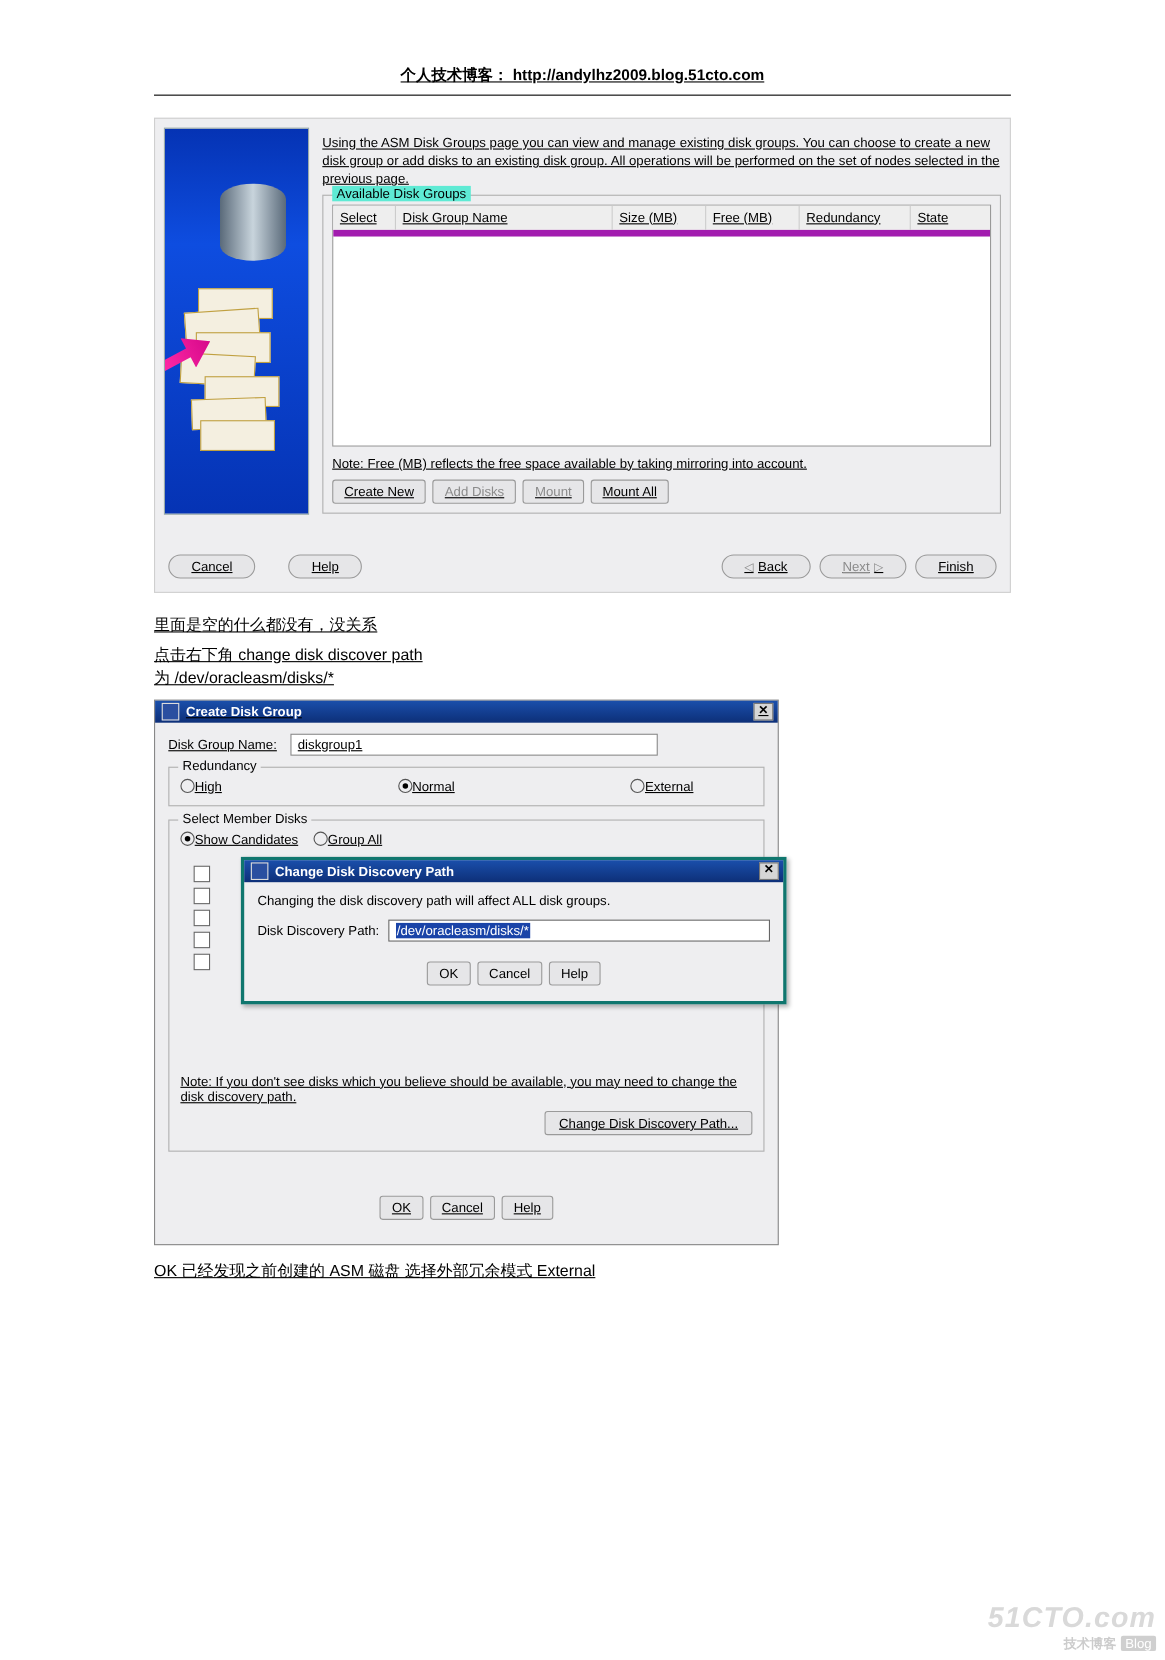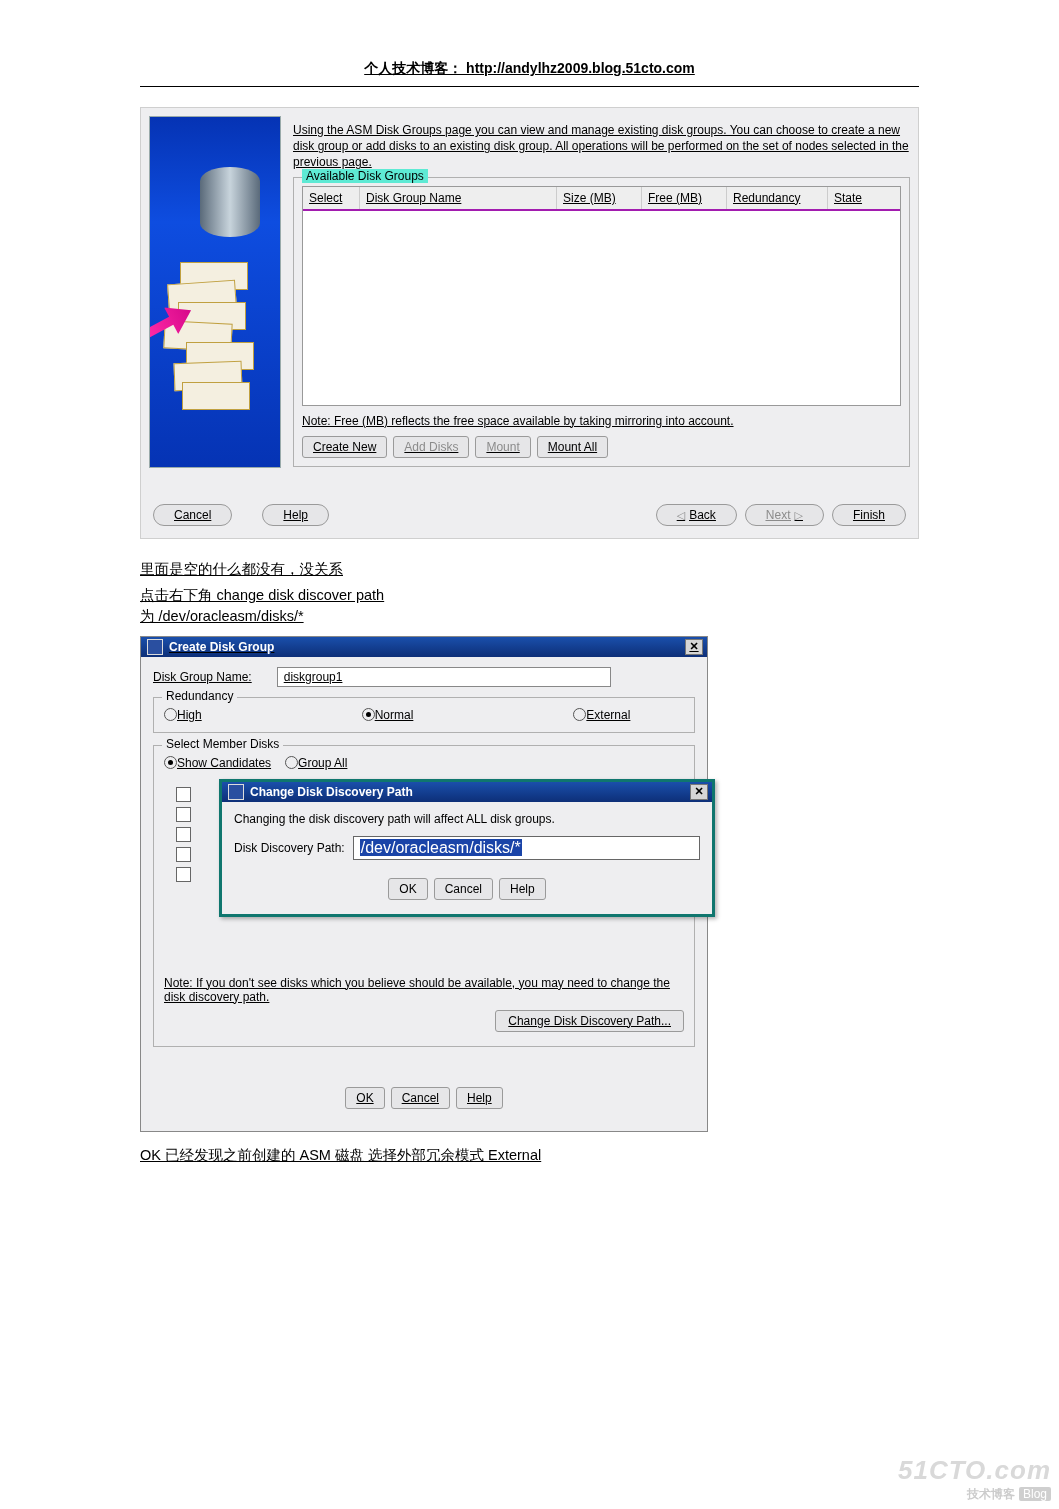--- a/index.html
+++ b/index.html
@@ -70,21 +70,21 @@
     margin-top:4px;
   }
   .grp-title { position:absolute; top:-9px; left:8px; background:#5eead4; padding:0 4px; font-size:12px; }
   .tbl {
     border: 1px solid #999;
     background: #fff;
     height: 220px;
     width: 100%;
     box-sizing: border-box;
   }
-  .tbl-head { display:flex; border-bottom:2px solid #a21caf; background:#eee; }
+  .tbl-head { display:flex; border-bottom:6px solid #a21caf; background:#eee; }
   .thcell { padding:4px 6px; font-size:12px; border-right:1px solid #ccc; }
   .c1{width:44px}.c2{flex:1}.c3{width:72px}.c4{width:72px}.c5{width:88px}.c6{width:60px;border-right:none}
   .note1 { margin:8px 0; font-size:12px; }
   .btnrow { display:flex; gap:6px; }
   .btn {
     background:#e6e6e8; border:1px solid #9a9a9a; border-radius:3px;
     padding:3px 10px; font-size:12px; color:#000;
   }
   .btn.dis { color:#8b8b8b; }
   .navrow {
@@ -116,21 +116,21 @@
   }
   .titlebar2 {
     background: linear-gradient(180deg,#1a4fab,#0d2f78);
     color:#fff; display:flex; align-items:center; justify-content:space-between;
     padding:2px 4px 2px 6px; font-size:12px; font-weight:bold;
   }
   .tb-left { display:flex; align-items:center; gap:6px; }
   .win-icon { width:14px; height:14px; background:#2a4fa0; border:1px solid #dcdcdc; }
   .x-btn { width:16px; height:14px; background:#d6d6d6; color:#000; font-weight:bold; text-align:center; line-height:13px; border:1px solid #777; font-size:11px; }
   .dlg-body { padding:10px 12px 10px 12px; }
-  .fld-row { display:flex; align-items:center; gap:25px; margin-bottom:10px; }
+  .fld-row { display:flex; align-items:center; gap:12px; margin-bottom:10px; }
   .txt-in { border:1px solid #888; background:#fff; padding:2px 6px; font-size:12px; flex:0 0 320px; }
   .fs {
     border:1px solid #b0b0b0; padding:10px 10px; position:relative; margin-bottom:12px;
   }
   .fs-title { position:absolute; top:-9px; left:8px; background:#eeeef0; padding:0 4px; }
   .radio-row { display:flex; gap:160px; }
   .radio { display:flex; align-items:center; gap:0; }
   .rad-dot { width:11px; height:11px; border:1px solid #555; border-radius:50%; display:inline-flex; align-items:center; justify-content:center; }
   .rad-dot.sel::after { content:''; width:5px; height:5px; background:#000; border-radius:50%; }
 
@@ -139,21 +139,21 @@
   .chk { width:13px; height:13px; border:1px solid #666; background:#fff; margin:5px 0 5px 12px; }
   .mb-row { font-size:11.5px; color:#222; margin-left:10px; }
 
   .modal {
     position:absolute; top:3px; left:28px; width:490px;
     border:3px solid #0f766e; background:#eeeef0; box-shadow:2px 2px 4px rgba(0,0,0,0.3);
   }
   .modal .titlebar2 { font-size:12px; }
   .modal-body { padding:10px 12px 14px 12px; }
   .modal-row { display:flex; align-items:center; gap:8px; margin:10px 0; }
-  .modal-in { border:1px solid #666; background:#fff; padding:2px 6px; font-size:16px; flex:1; }
+  .modal-in { border:1px solid #666; background:#fff; padding:2px 6px; font-size:12px; flex:1; }
   .modal-in .sel { background:#1a44a8; color:#fff; padding:0 1px; }
   .modal-btns { display:flex; justify-content:center; gap:6px; margin-top:18px; }
 
   .note2 { margin:60px 0 6px 0; font-size:12px; }
   .cddp-row { display:flex; justify-content:flex-end; margin-top:4px; }
   .long-btn { border:1px solid #9a9a9a; border-radius:3px; background:#e6e6e8; padding:3px 12px; font-size:12px; }
   .bottom-btns { display:flex; justify-content:center; gap:6px; padding:28px 0 12px 0; }
 
   .final { margin-top:14px; font-size:14.5px; }
 

